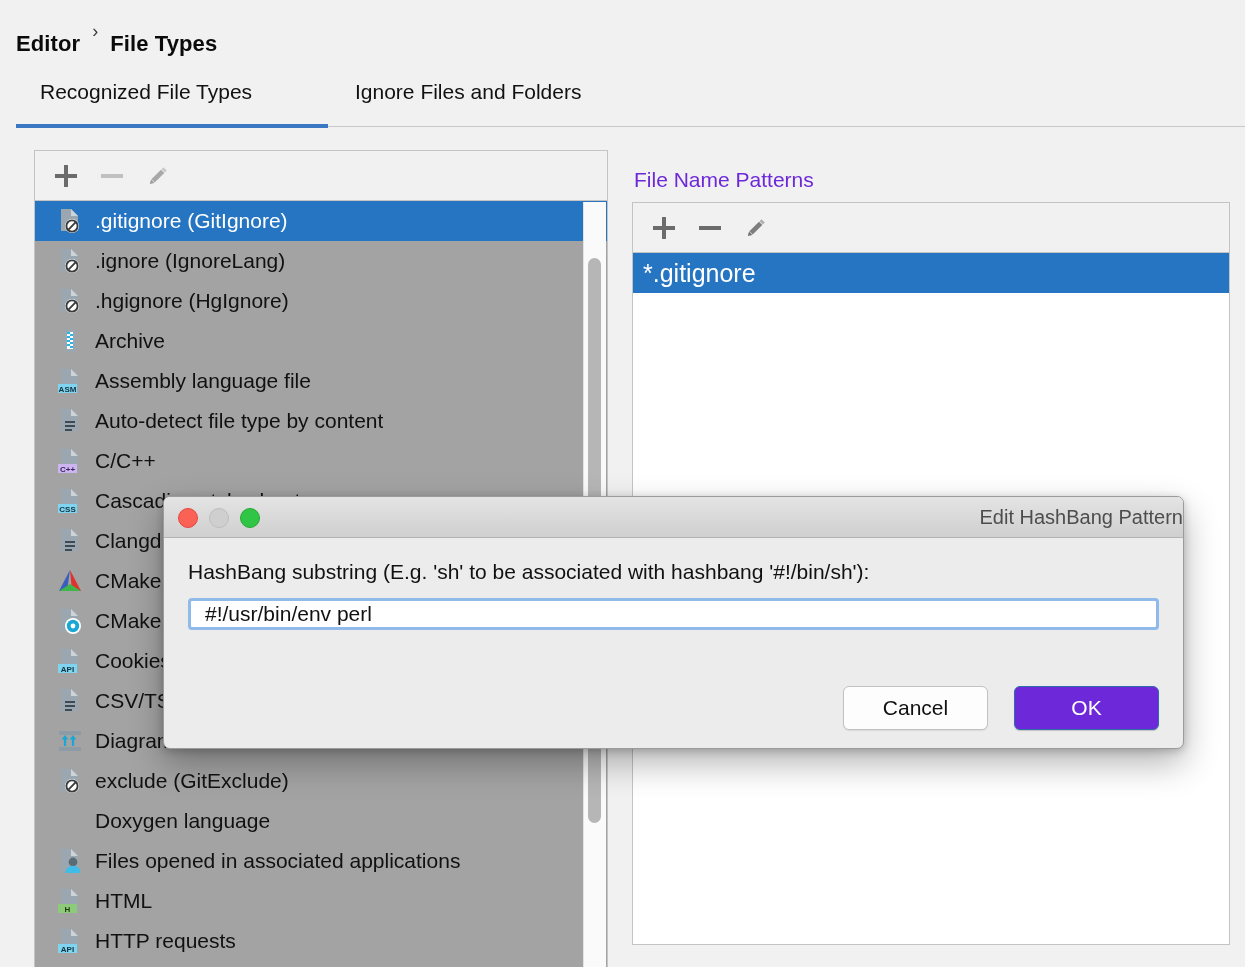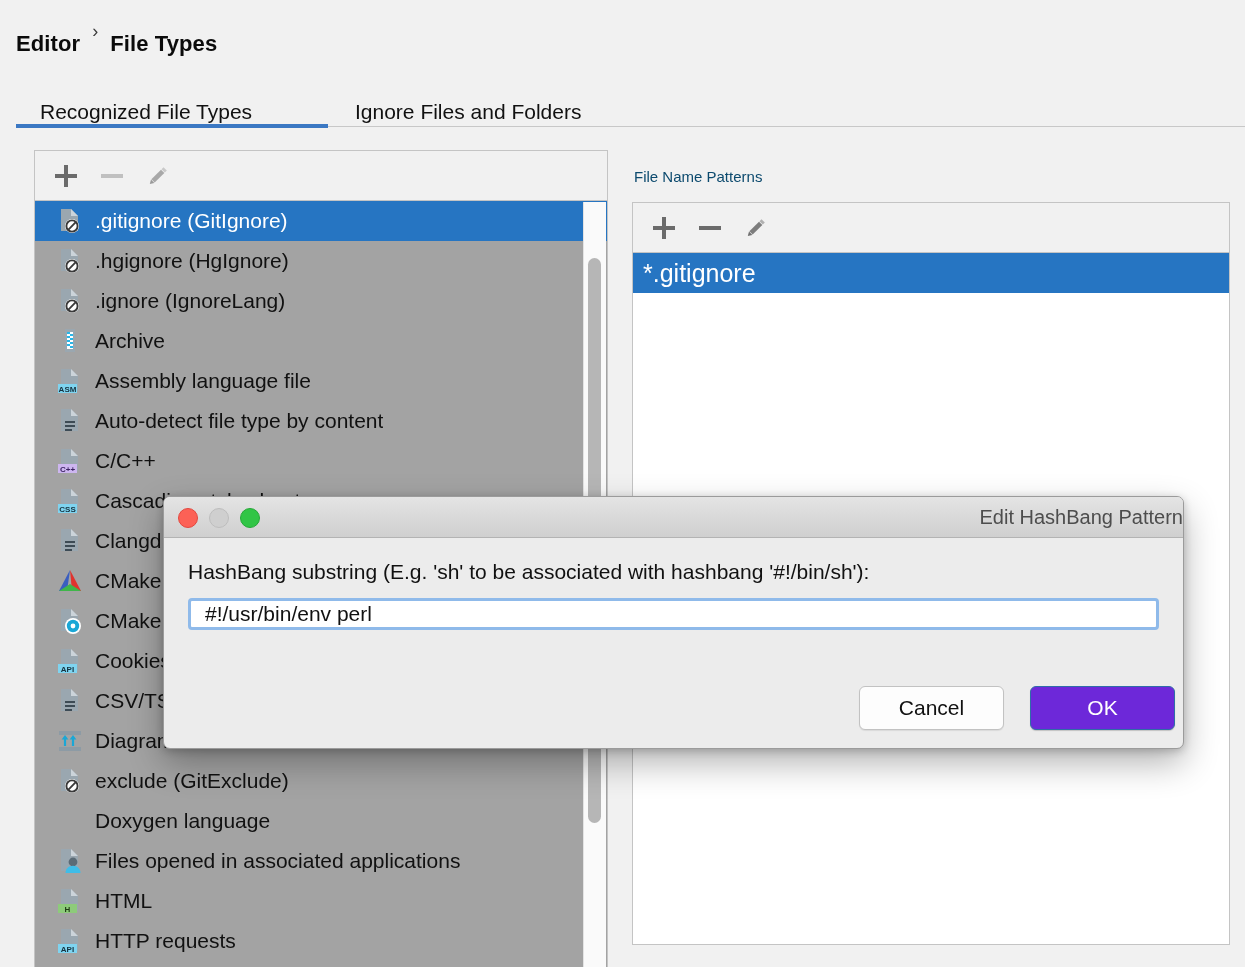--- a/index.html
+++ b/index.html
@@ -46,21 +46,21 @@
     left: 0;
     top: 80px;
     width: 1245px;
     height: 52px;
   }
   .tab {
     position: absolute;
     top: 0;
     height: 44px;
     display: flex;
-    align-items: flex-end;
+    align-items: flex-start;
     font-size: 21px;
     color: #111;
     white-space: nowrap;
     padding: 0 2px;
   }
   #tab-recognized { left: 38px; }
   #tab-ignore { left: 353px; }
   .tab-underline {
     position: absolute;
     top: 44px;
@@ -169,22 +169,22 @@
 
   
   #right-panel {
     position: absolute;
     left: 632px;
     top: 150px;
     width: 598px;
     height: 817px;
   }
   .section-title {
-    font-size: 15px;
-    color: #0c4a6e;
+    font-size: 21px;
+    color: #6d28d9;
     margin: 18px 0 4px 2px;
   }
   .list-box {
     border: 1px solid #c4c4c4;
     box-sizing: border-box;
     background: #fff;
   }
   .lb-row {
     height: 40px;
     display: flex;
@@ -251,21 +251,21 @@
     border: none;
     outline: none;
     width: 100%;
     font-family: "Liberation Sans", sans-serif;
     font-size: 21px;
     color: #111;
     background: transparent;
   }
   #dialog-buttons {
     position: absolute;
-    right: 8px;
+    right: 24px;
     bottom: 18px;
     display: flex;
     align-items: center;
     justify-content: flex-end;
   }
   .dlg-btn {
     height: 44px;
     min-width: 145px;
     border-radius: 6px;
     font-family: "Liberation Sans", sans-serif;
@@ -346,33 +346,33 @@
       <div class="ft-row">
         <span class="ft-icon">
           <svg width="26" height="26" viewBox="0 0 26 26">
             <path d="M4 1h10l7 7v15H4z" fill="#9aa7b0"></path>
             <path d="M14 1l7 7h-7z" fill="#ccd4da"></path>
             <circle cx="15" cy="18" r="7" fill="#fff"></circle>
             <circle cx="15" cy="18" r="5.6" fill="none" stroke="#3a3a3a" stroke-width="1.9"></circle>
             <line x1="11.2" y1="21.8" x2="18.8" y2="14.2" stroke="#3a3a3a" stroke-width="1.9"></line>
           </svg>
         </span>
-        <span class="ft-label">.hgignore (HgIgnore)</span>
+        <span class="ft-label">.ignore (IgnoreLang)</span>
       </div>
       <div class="ft-row">
         <span class="ft-icon">
           <svg width="26" height="26" viewBox="0 0 26 26">
             <path d="M4 1h10l7 7v15H4z" fill="#9aa7b0"></path>
             <path d="M14 1l7 7h-7z" fill="#ccd4da"></path>
             <circle cx="15" cy="18" r="7" fill="#fff"></circle>
             <circle cx="15" cy="18" r="5.6" fill="none" stroke="#3a3a3a" stroke-width="1.9"></circle>
             <line x1="11.2" y1="21.8" x2="18.8" y2="14.2" stroke="#3a3a3a" stroke-width="1.9"></line>
           </svg>
         </span>
-        <span class="ft-label">.ignore (IgnoreLang)</span>
+        <span class="ft-label">.hgignore (HgIgnore)</span>
       </div>
       <div class="ft-row">
         <span class="ft-icon">
           <svg width="26" height="26" viewBox="0 0 26 26">
             <rect x="8" y="1" width="10" height="23" fill="#9aa7b0"></rect>
             <rect x="10" y="4" width="6" height="17" fill="#fff"></rect>
             <g fill="#29b6e8">
               <rect x="10" y="4" width="3" height="2"></rect>
               <rect x="13" y="6" width="3" height="2"></rect>
               <rect x="10" y="8" width="3" height="2"></rect>

